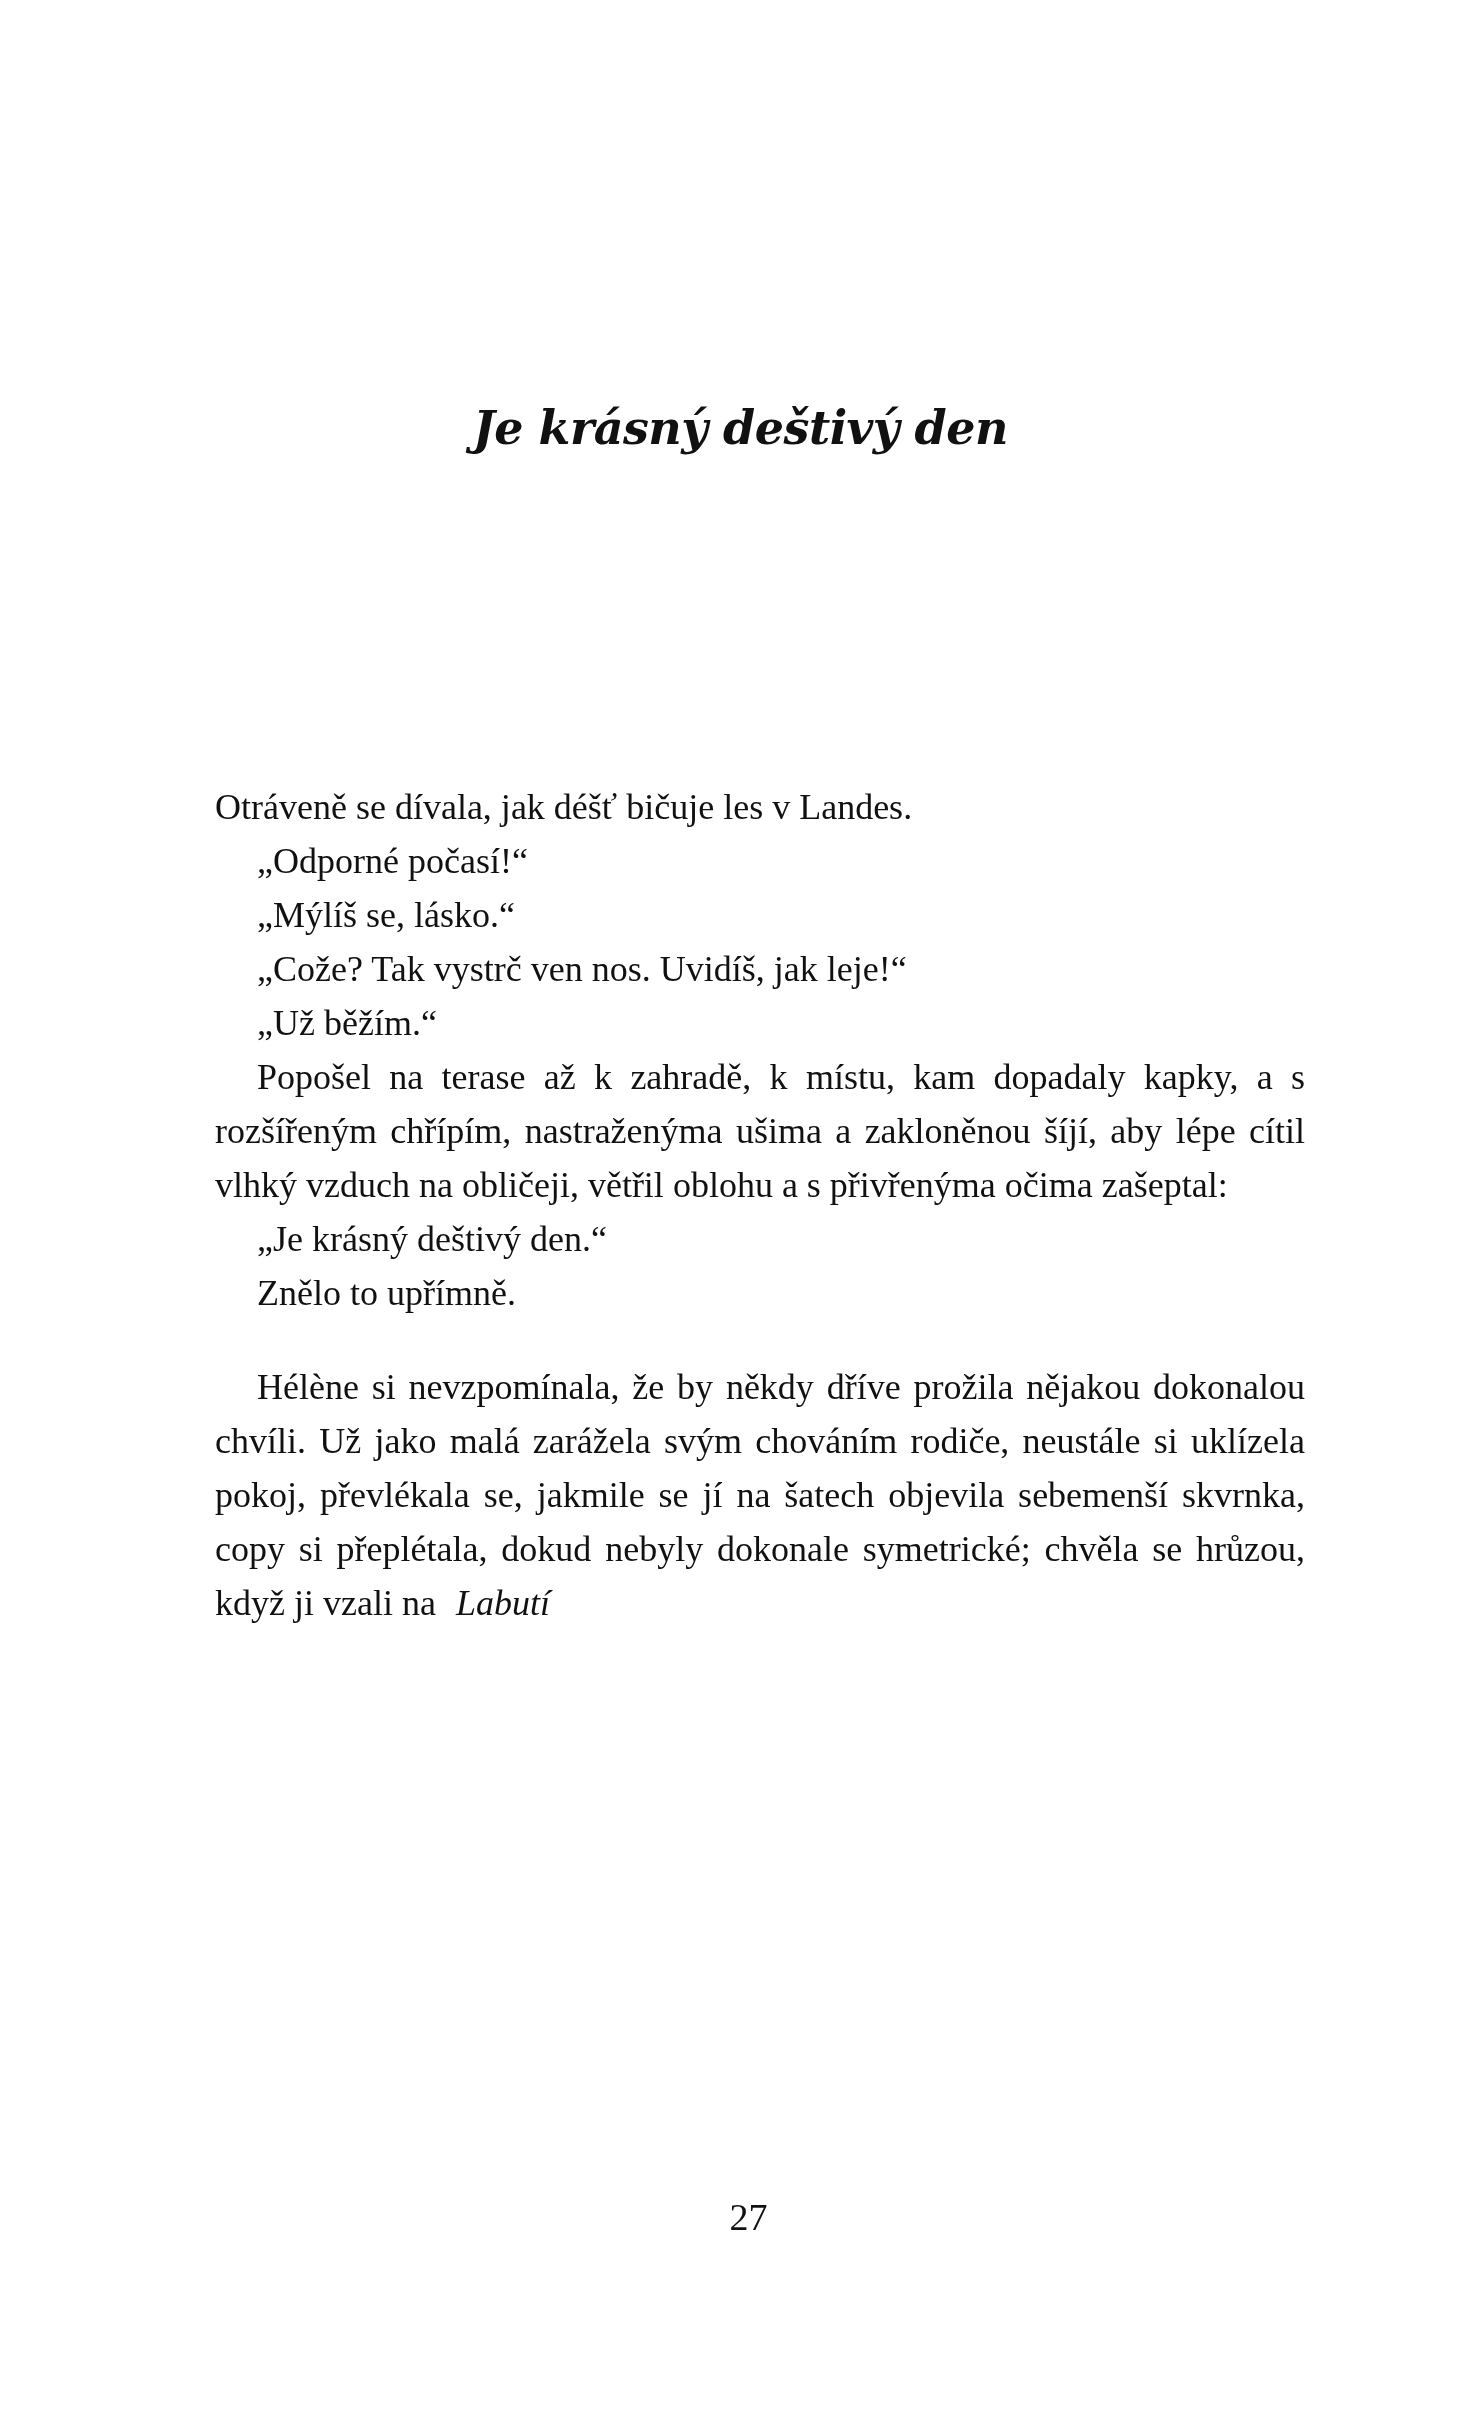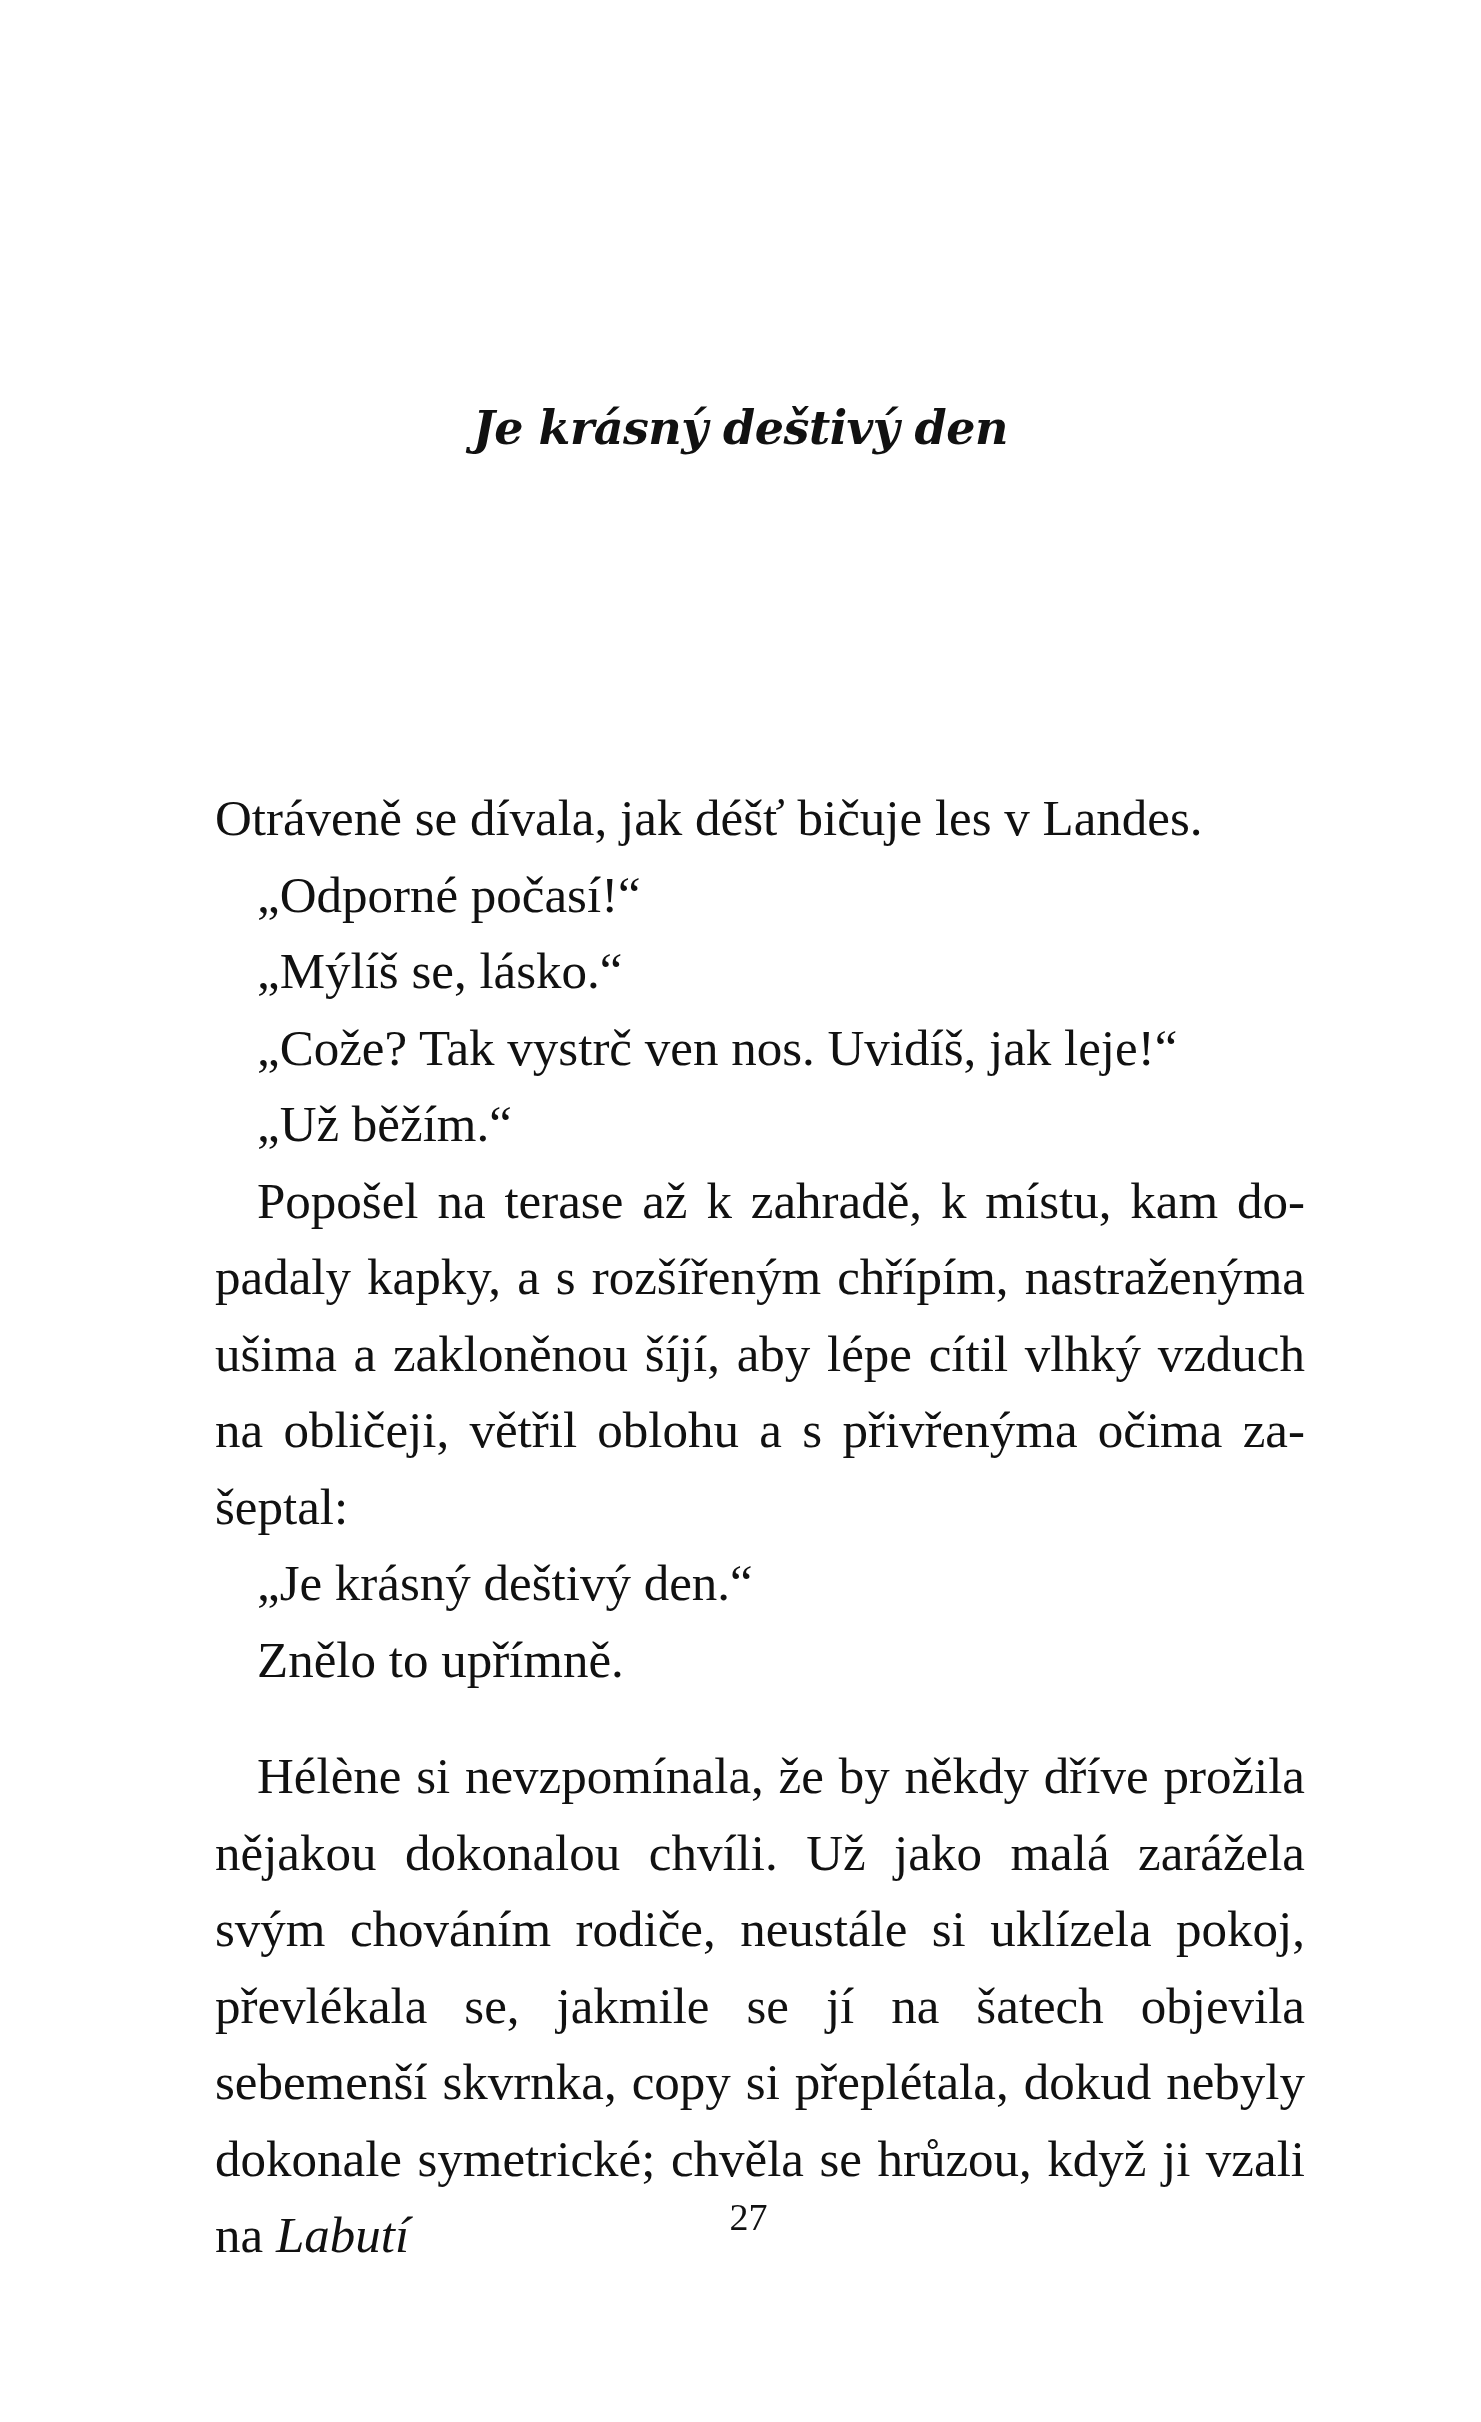--- a/index.html
+++ b/index.html
@@ -37,32 +37,32 @@
     color: #111111;
   }
   .body-block {
     position: absolute;
     left: 215px;
     top: 780px;
     width: 1090px;
   }
   p {
     margin: 0;
-    font-size: 51px;
+    font-size: 36px;
     line-height: 1.50;
     color: #111111;
     text-align: justify;
     text-justify: inter-word;
     hyphens: manual;
   }
   p.noindent { text-indent: 0; }
   p.indent { text-indent: 42px; }
   p.nojust { text-align: left; }
   .para-gap { height: 40px; }
-  .italic { font-style: italic; }
+  .italic { font-style: italic; margin-left: 11px; }
   .page-number {
     position: absolute;
     left: 0;
     top: 2195px;
     width: 1481px;
     text-align: center;
     font-size: 38px;
     color: #111111;
     padding-left: 8px;
   }

